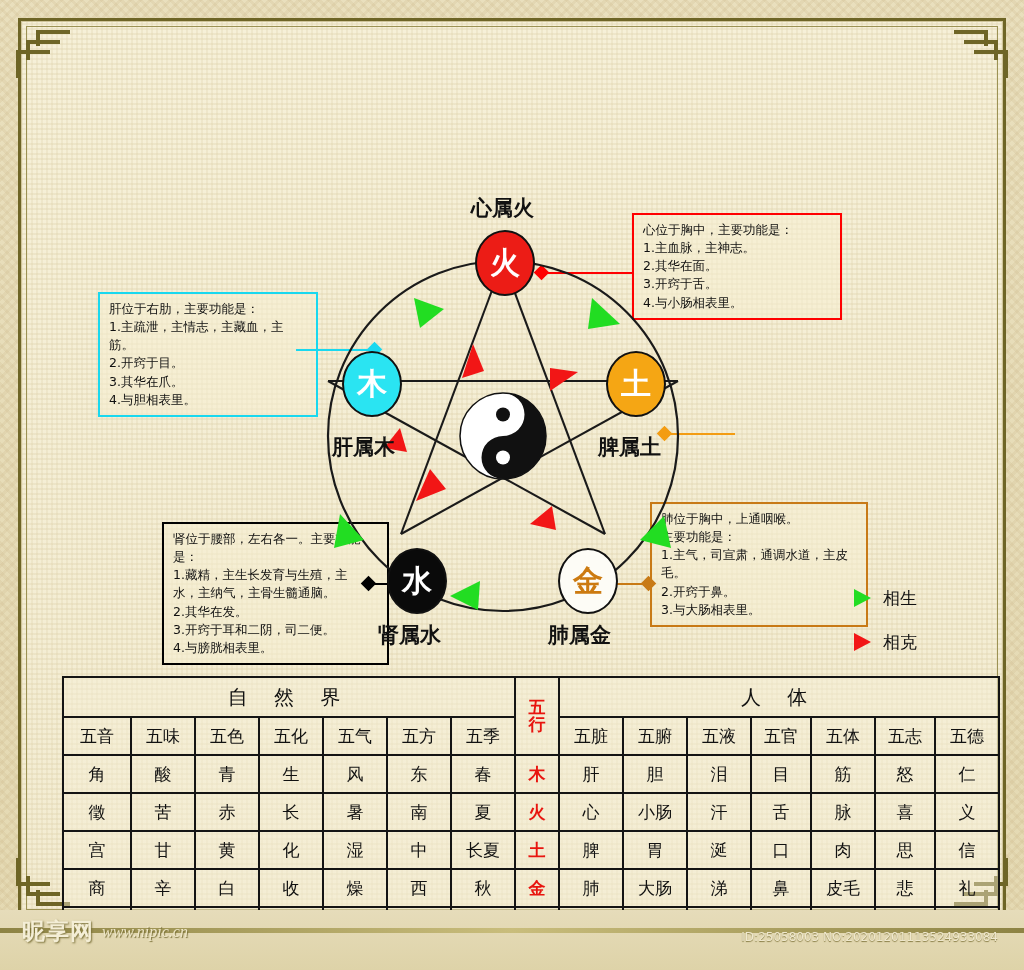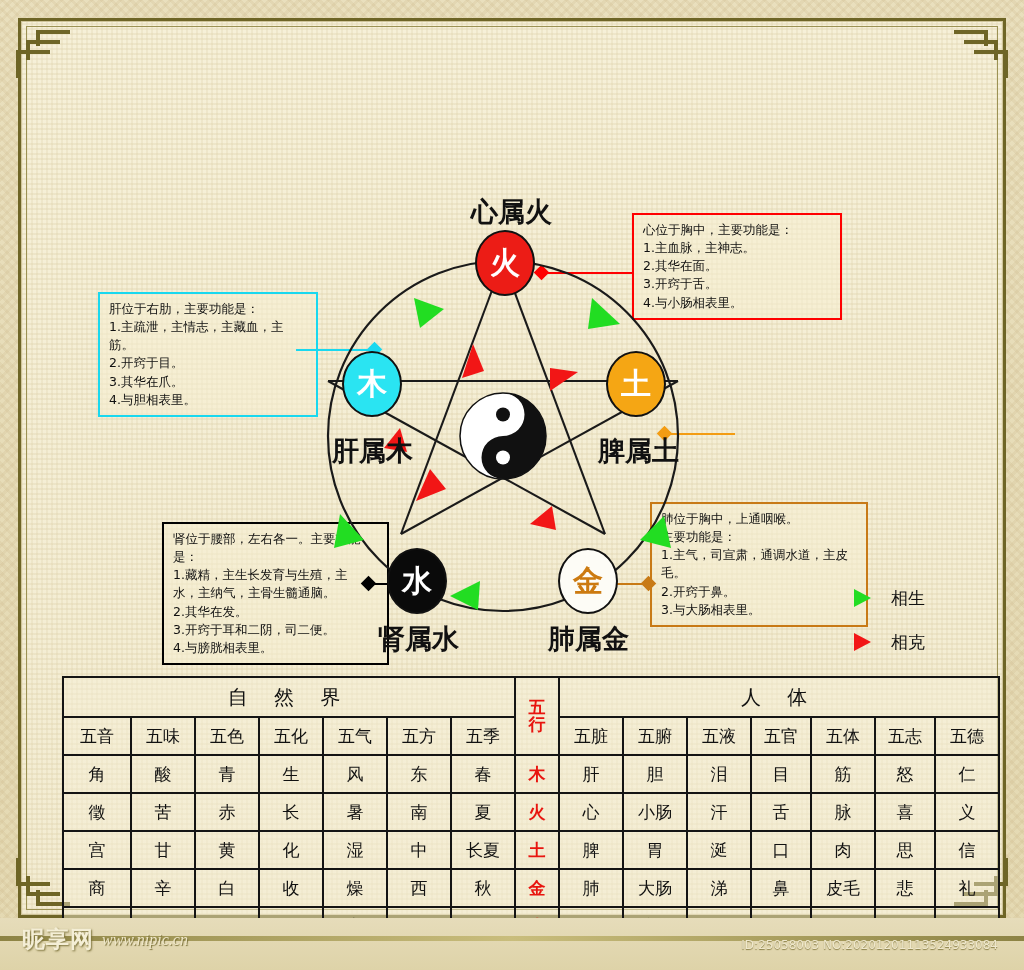--- a/index.html
+++ b/index.html
@@ -75,27 +75,27 @@
     font-family:"DejaVu Serif","Liberation Serif",serif;font-weight:bold;font-size:30px;
     z-index:5;
   }
   .node.fire{background:#ec1c16;color:#fff;}
   .node.wood{background:#2ae4f2;color:#fff;}
   .node.earth{background:#f5a614;color:#fff;}
   .node.water{background:#0a0a0a;color:#fff;}
   .node.metal{background:#fdfcf6;color:#cc7a10;}
   .nodelabel{
     position:absolute;font-family:Liberation Mono, monospace;
-    font-size:27px;font-weight:bold;color:#111;white-space:nowrap;z-index:5;
+    font-size:21px;font-weight:bold;color:#111;white-space:nowrap;z-index:5;
   }
 
   
   .legend{position:absolute;right:60px;top:583px;width:110px;font-size:17px;color:#111;
           font-family:"DejaVu Sans","Liberation Sans",sans-serif;}
-  .legend .row{display:flex;align-items:center;height:30px;gap:20px;}
+  .legend .row{display:flex;align-items:center;height:30px;gap:12px;}
   .tri{width:0;height:0;border-top:9px solid transparent;border-bottom:9px solid transparent;}
   .tri.green{border-left:17px solid #22dd22;}
   .tri.red{border-left:17px solid #f21616;}
 
   
   #wuxing-table{
     position:absolute;left:62px;top:676px;width:900px;
     border-collapse:collapse;table-layout:fixed;
     font-family:"DejaVu Sans","Liberation Sans",sans-serif;
   }
@@ -107,21 +107,21 @@
   #wuxing-table .wx-col{color:#e8150f;font-weight:bold;width:44px;}
   #wuxing-table .wx-hdr{color:#e8150f;font-weight:bold;font-size:17px;line-height:1.0;}
   tr.r-wood td{background:rgba(246,240,216,.45);}
   tr.r-fire td{background:#f6b9dd;}
   tr.r-earth td{background:#f8e8b4;}
   tr.r-metal td{background:#e3dcc0;}
   tr.r-water td{background:#c4c4c4;}
 
   
   .footer{
-    position:absolute;left:0;right:0;bottom:0;height:52px;
+    position:absolute;left:0;right:0;bottom:0;height:60px;
     background:linear-gradient(#e6dcba,#ded3a8);
   }
   .footer .bar{position:absolute;left:0;right:0;top:18px;height:5px;
     background:linear-gradient(90deg,#8d8344,#c9bd7c,#8d8344);}
   .wm{position:absolute;left:22px;top:6px;display:flex;align-items:center;gap:8px;}
   .wm .cn{font-family:"DejaVu Serif","Liberation Serif",serif;font-size:23px;font-weight:bold;
           color:#f4eed6;text-shadow:1px 1px 2px #7a7038;letter-spacing:1px;}
   .wm .en{font-family:Liberation Serif, serif;font-style:italic;font-size:16px;
           color:#efe7c8;text-shadow:1px 1px 1px #7a7038;}
   .idtxt{position:absolute;right:26px;top:20px;font-size:12px;color:#efe8cd;

